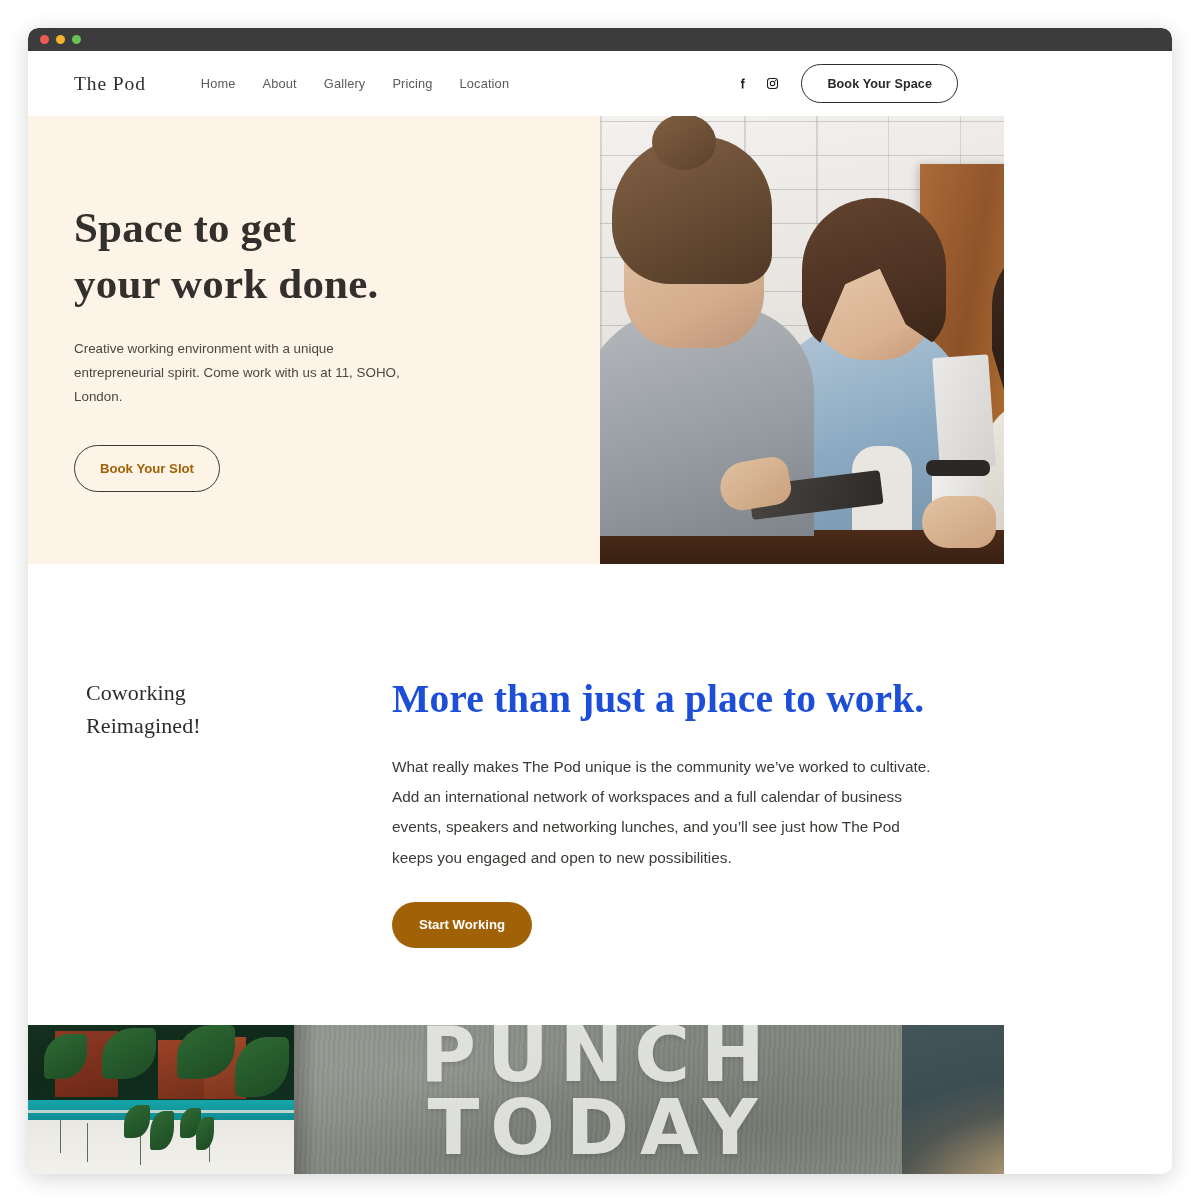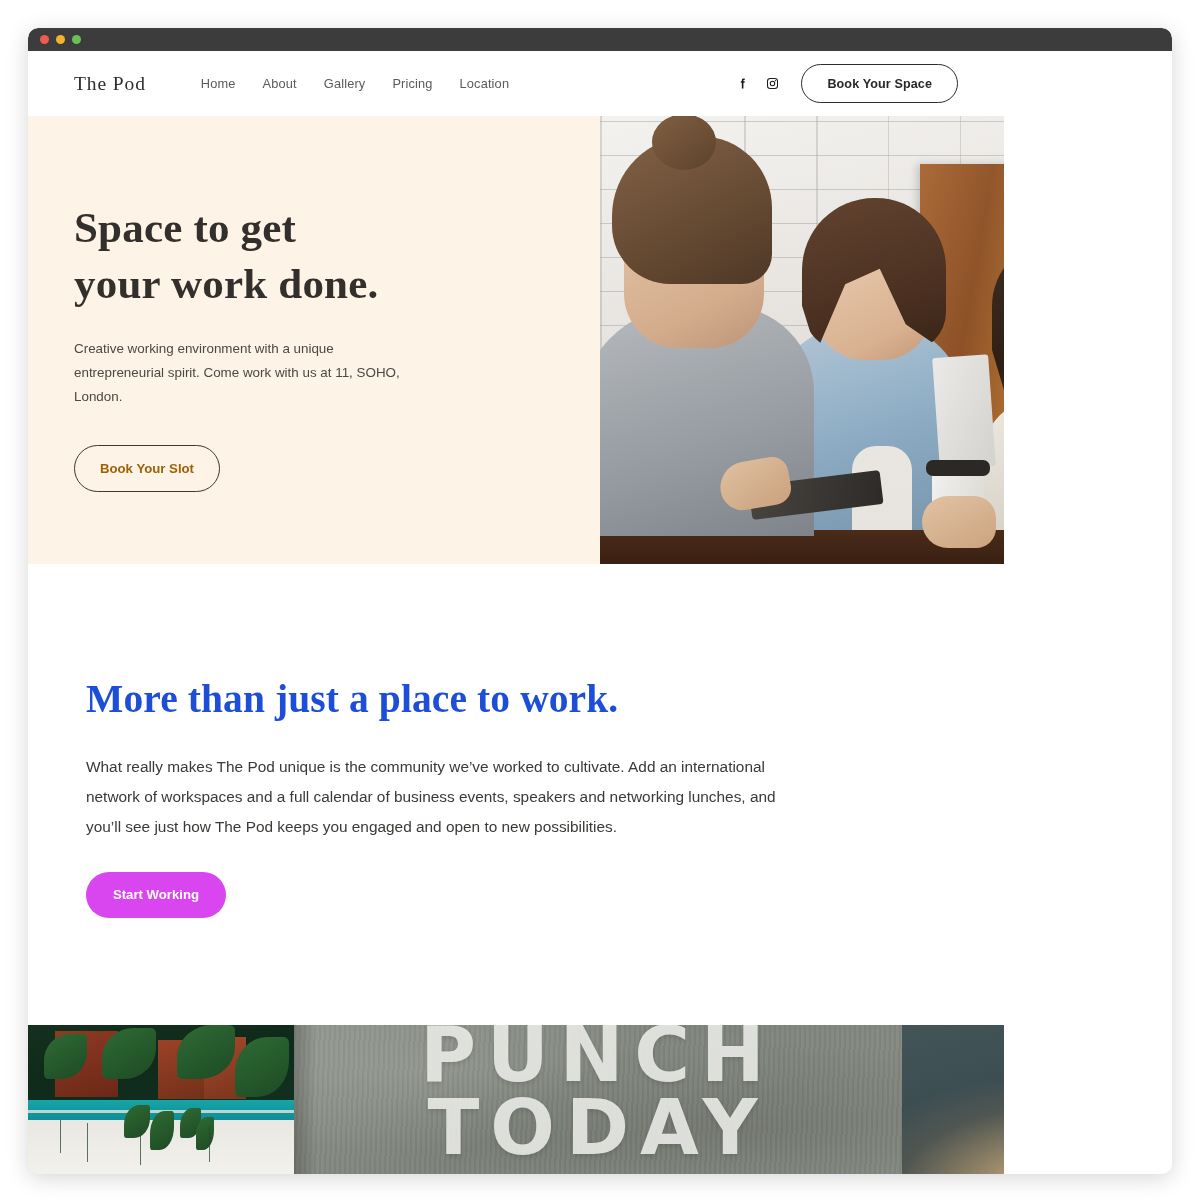--- a/index.html
+++ b/index.html
@@ -348,21 +348,21 @@
     margin-top: 29px;
     font-size: 15.4px;
     line-height: 1.97;
     color: #3c3936;
     max-width: 706px;
   }
   .s2-btn {
     margin-top: 29px;
     width: 140px;
     height: 46px;
-    background: #d946ef;
+    background: #a16207;
     border: none;
     border-radius: 24px;
     color: #ffffff;
     font-size: 13.2px;
     font-weight: bold;
     display: flex; align-items: center; justify-content: center;
     cursor: pointer;
     font-family: "Liberation Sans", sans-serif;
   }
 
@@ -567,20 +567,24 @@
           <div class="person p1-bun"></div>
           <div class="person tablet"></div>
           <div class="person hand1"></div>
 
           <div class="photo-soften"></div>
         </div>
       </div>
 
       <div class="section-two">
         <div class="s2-inner">
+          <div class="s2-left">
+            <span>Coworking</span><br>
+            <span>Reimagined!</span>
+          </div>
           <div class="s2-right">
             <h2 class="s2-title">More than just a place to work.</h2>
             <p class="s2-body">What really makes The Pod unique is the community we’ve worked to cultivate. Add an international network of workspaces and a full calendar of business events, speakers and networking lunches, and you’ll see just how The Pod keeps you engaged and open to new possibilities.</p>
             <div class="s2-btn">Start Working</div>
           </div>
         </div>
       </div>
 
       <div class="strip">
 

